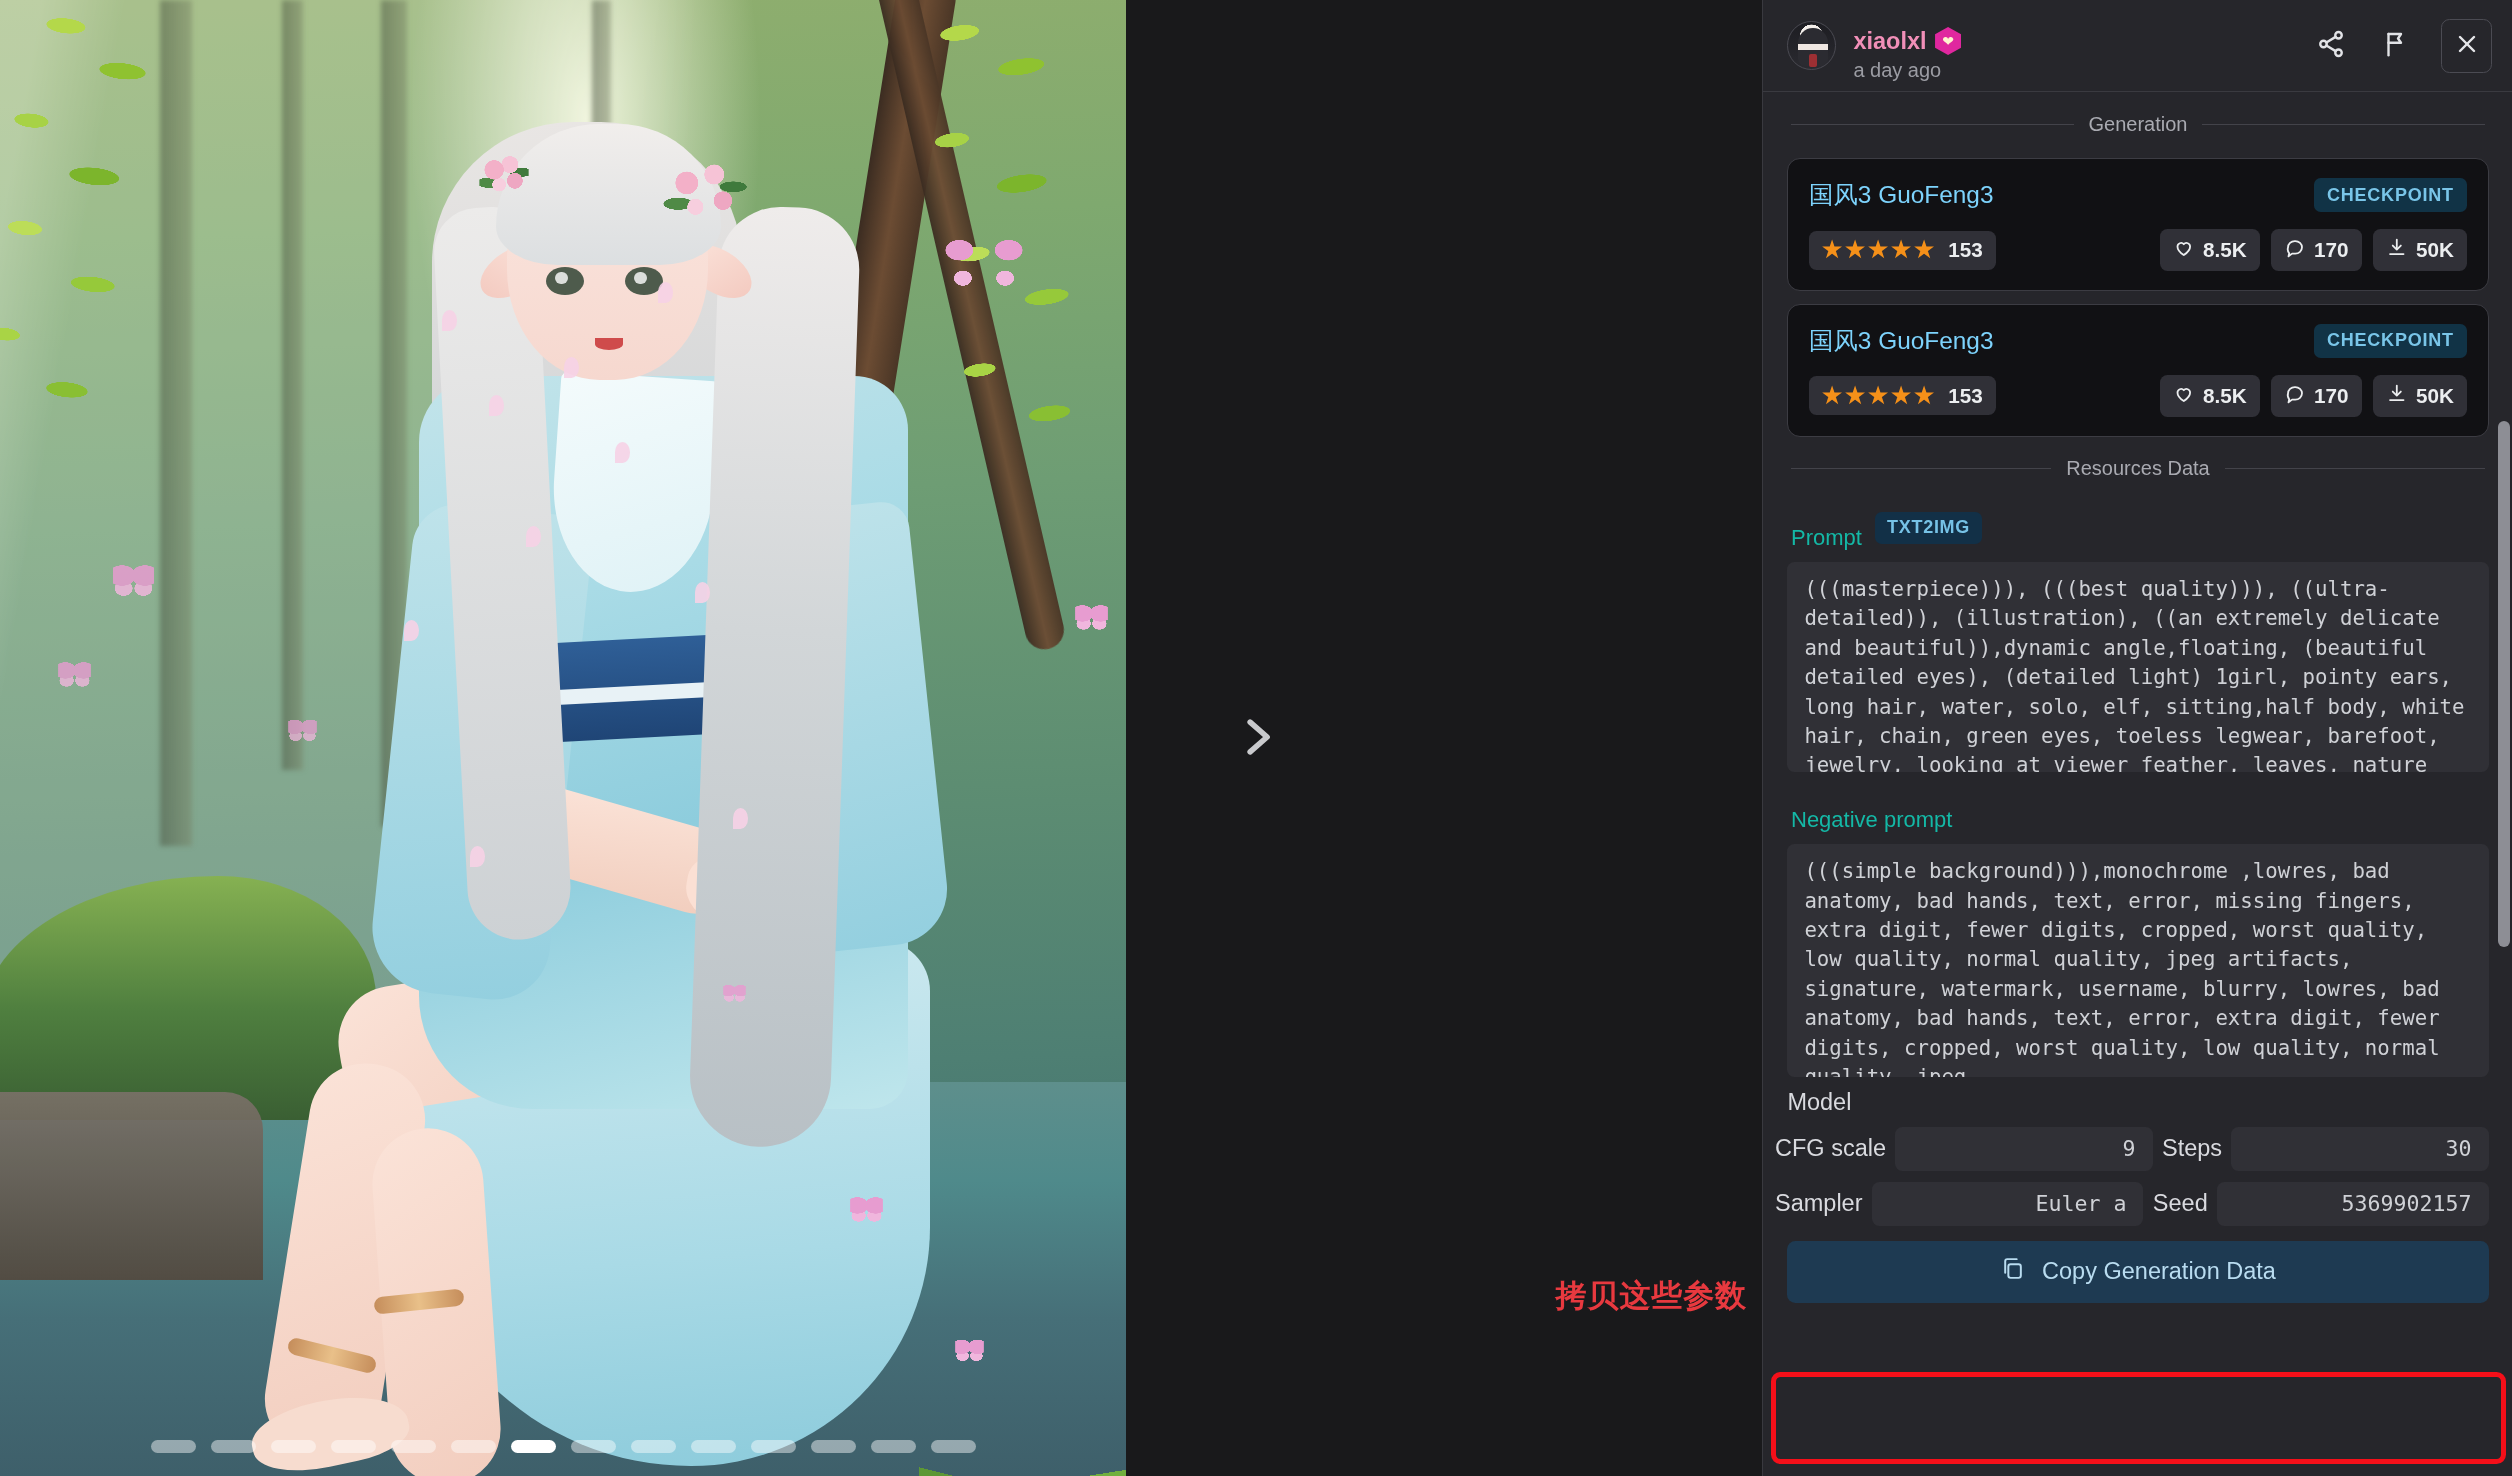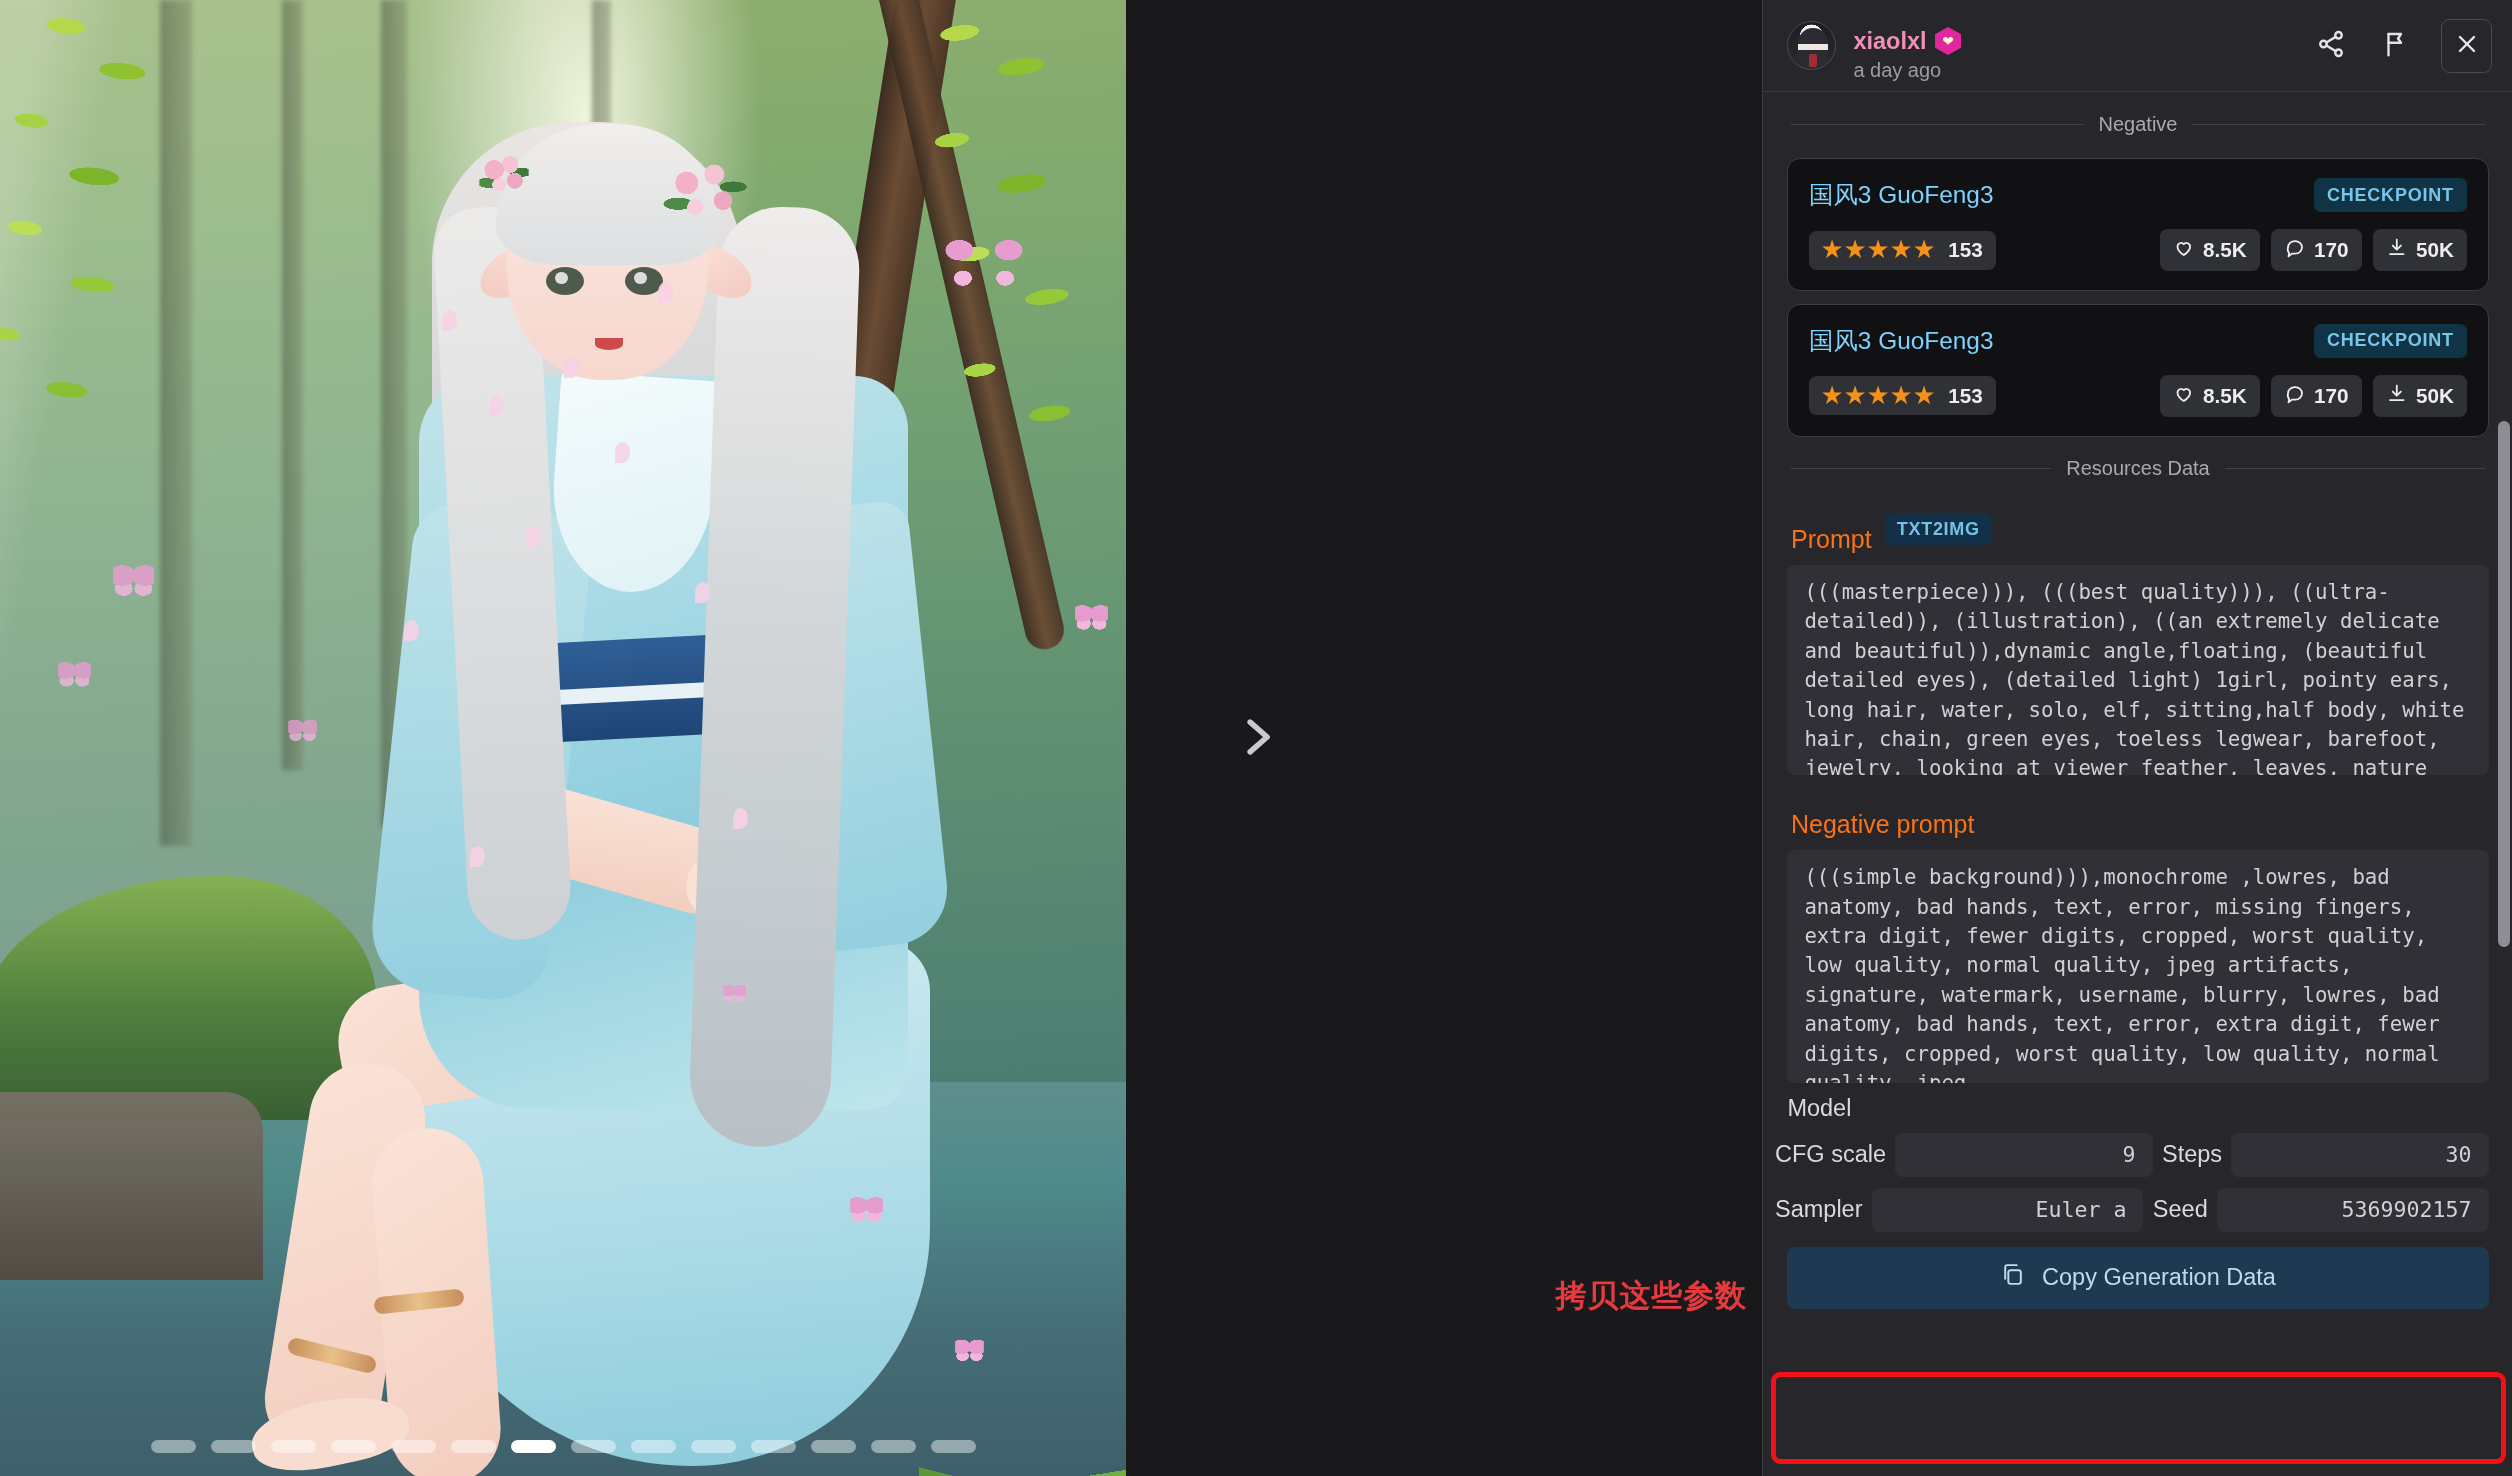--- a/index.html
+++ b/index.html
@@ -300,21 +300,21 @@
     display:flex; align-items:center; gap:8.5px;
     background:#303037; border-radius:7.5px; padding:7.5px 13px;
     color:#eceef0; font-size:20.7px; font-weight:700;
   }
   .pill svg { width:21.6px; height:21.6px; }
   .stars { display:flex; gap:2.8px; margin-right:5.6px; }
   .star { color:#f59019; font-size:22.5px; line-height:1; }
   .pill-group { display:flex; gap:11.3px; }
 
   .field-label { padding:15px 28px 0 28px; display:flex; align-items:center; gap:13px; }
-  .field-label .t { color:#f97316; font-size:25px;margin-top:20px; }
+  .field-label .t { color:#14b8a6; font-size:22px;margin-top:20px; }
   .chip-mode {
     background:#123047; color:#76c2e6; font-size:18px; font-weight:700;
     letter-spacing:0.7px; padding:5.6px 12.2px; border-radius:6.6px;
   }
   .codebox {
     margin:11.3px 24.4px 0 24.4px; background:#303036; border-radius:7.5px;
     padding:13px 17px; color:#cfd1d6;
     font-family:"DejaVu Sans Mono", monospace; font-size:20.7px; line-height:1.42;
     max-height:210px; overflow:hidden; white-space:pre-wrap; word-break:break-word;
   }
@@ -496,21 +496,21 @@
               </svg>
           </span>
         </div>
       </div>
     </div>
 
     <div class="panel-scroll">
 
       <div class="section-label">
         <span class="rule"></span>
-        <span>Negative</span>
+        <span>Generation</span>
         <span class="rule"></span>
       </div>
 
       <div class="res-card">
         <div class="res-top">
           <span class="res-name">国风3 GuoFeng3</span>
           <span class="chip-type">CHECKPOINT</span>
         </div>
         <div class="res-stats">
           <div class="pill">

